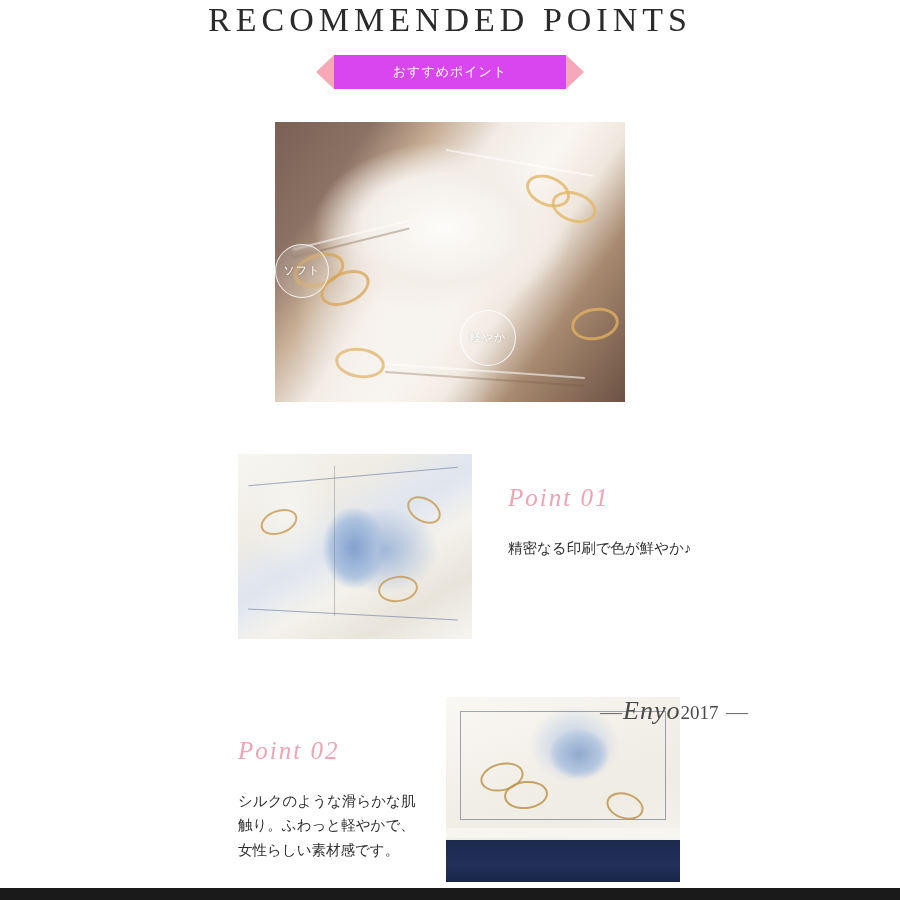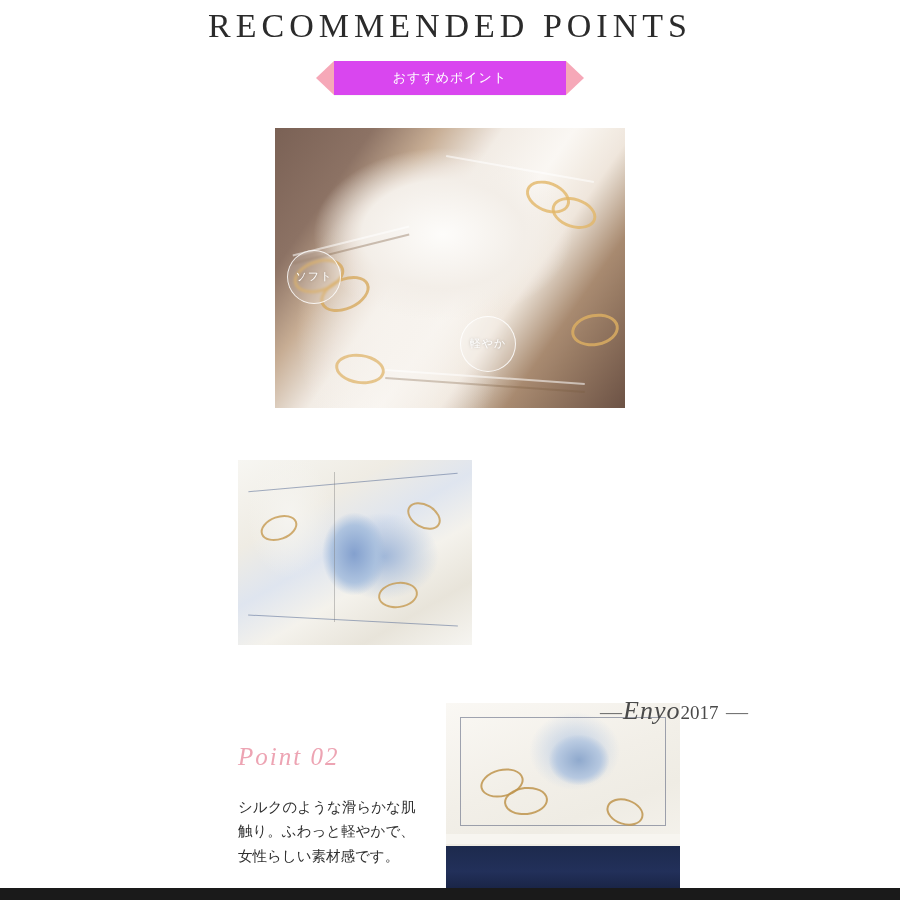--- a/index.html
+++ b/index.html
@@ -12,21 +12,20 @@
     height: 900px;
     font-family: "Liberation Sans", sans-serif;
     color: #333;
     position: relative;
     overflow: hidden;
   }
 
   
   .header {
     text-align: center;
-    padding-top: 6px;
   }
   .headline {
     font-family: "Liberation Serif", serif;
     font-size: 34px;
     letter-spacing: 5px;
     color: #2b2b2b;
     font-weight: normal;
     margin: 0;
     line-height: 1.2;
   }
@@ -114,21 +113,21 @@
     color: #ffffff;
     font-size: 11px;
     display: flex;
     align-items: center;
     justify-content: center;
     letter-spacing: 1px;
     text-shadow: 0 0 3px rgba(0,0,0,0.25);
     backdrop-filter: blur(1px);
   }
   .b-air  { width: 58px; height: 58px; left: 235px; top: 50px; }
-  .b-soft { width: 52px; height: 52px; left: 12px;  top: 122px; }
+  .b-soft { width: 52px; height: 52px; left: 0;  top: 122px; }
   .b-light{ width: 54px; height: 54px; left: 185px; top: 188px; }
 
   
   .point-row {
     display: flex;
     align-items: flex-start;
   }
   .point01 {
     margin: 52px 0 0 238px;
   }
@@ -308,20 +307,24 @@
   <div class="photo01">
     <div class="bg"></div>
     <div class="ship"></div>
     <div class="ln l1"></div>
     <div class="ln l2"></div>
     <div class="ln l3"></div>
     <div class="gold g1"></div>
     <div class="gold g2"></div>
     <div class="gold g3"></div>
   </div>
+  <div class="text">
+    <p class="point-label">Point 01</p>
+    <p class="point-desc">精密なる印刷で色が鮮やか♪</p>
+  </div>
 </div>
 
 <div class="point-row point02">
   <div class="text">
     <p class="point-label">Point 02</p>
     <p class="point-desc">シルクのような滑らかな肌触り。ふわっと軽やかで、女性らしい素材感です。</p>
   </div>
   <div class="photo02">
     <div class="bg"></div>
     <div class="frame"></div>

